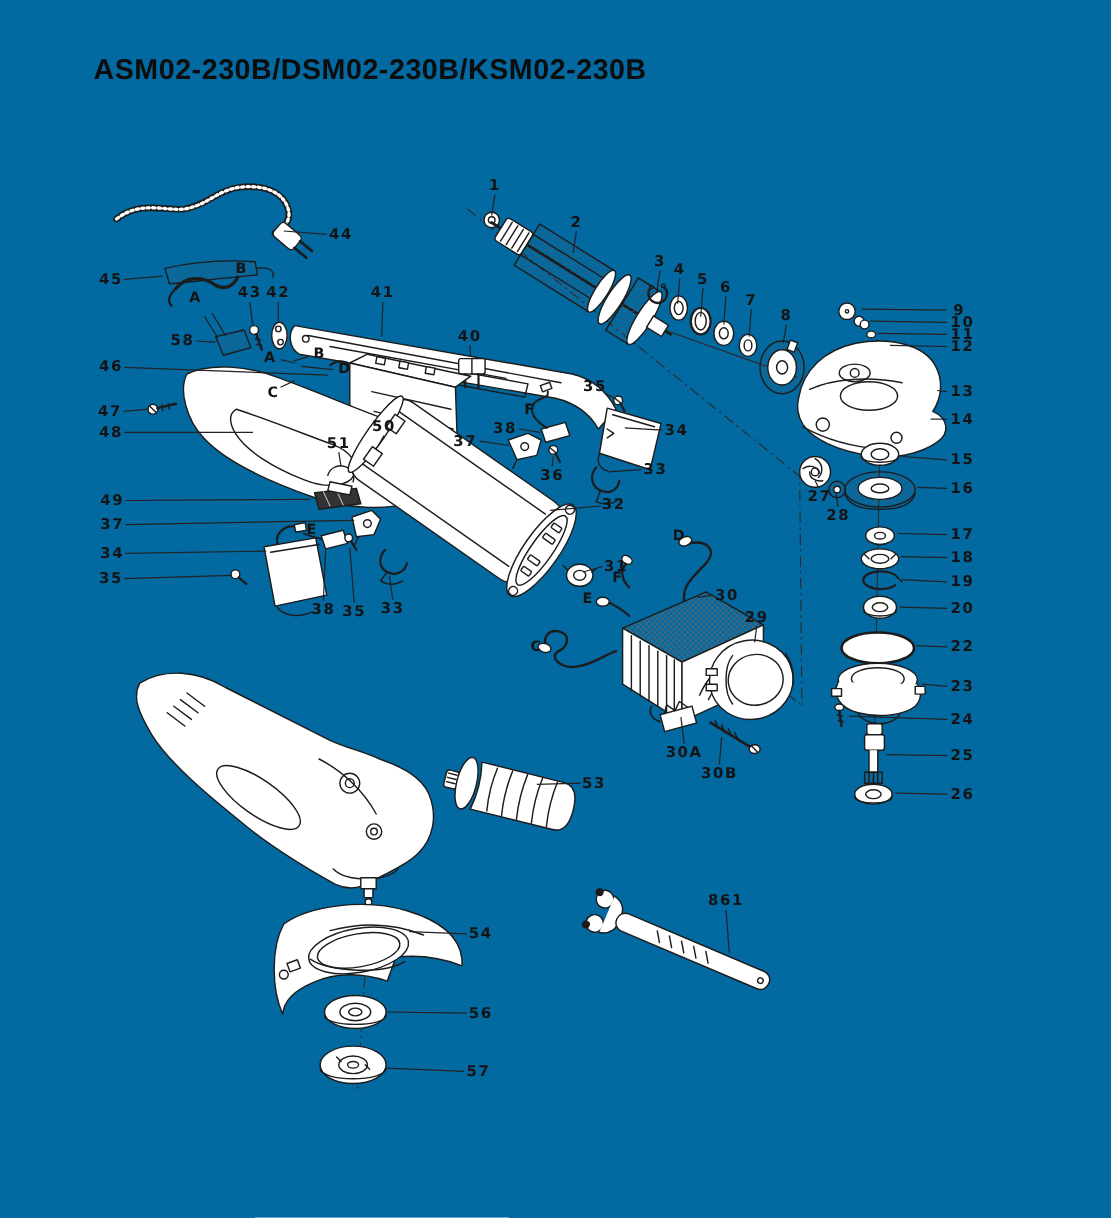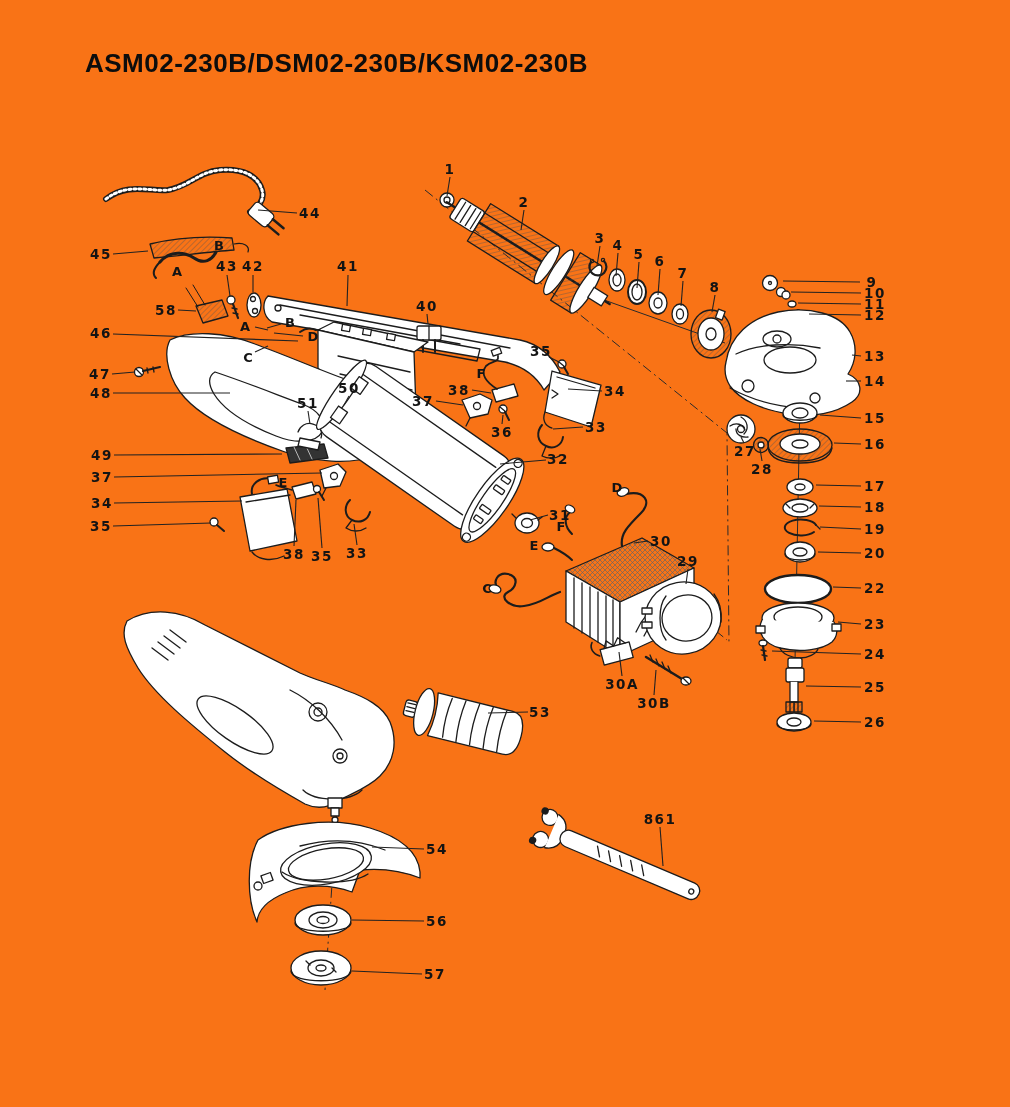--- a/index.html
+++ b/index.html
@@ -1,16 +1,16 @@
 <!DOCTYPE html>
 <html><head>
 <meta charset="utf-8">
 <style>
   html,body{margin:0;padding:0;background:#ffffff;}
-  .page{position:relative;width:1010px;height:1107px;background:#f97316;overflow:hidden;
+  .page{position:relative;width:1010px;height:1107px;background:#0369a1;overflow:hidden;
         font-family:"Liberation Sans",sans-serif;}
   .title{position:absolute;left:85px;top:48px;margin:0;
          font-family:"Liberation Sans",sans-serif;font-weight:bold;font-size:26px;
          letter-spacing:0.5px;color:#0d0d0d;white-space:nowrap;}
   #diagram{position:absolute;left:0;top:0;}
   .leader{stroke:#222222;stroke-width:1.1;fill:none;}
   .co{font-family:"DejaVu Sans",sans-serif;font-weight:bold;font-size:13.5px;
       letter-spacing:1.5px;fill:#141414;text-anchor:middle;dominant-baseline:central;}
   .co.letter{font-size:13px;letter-spacing:0px;}
   .dashline{stroke:#2a2a2a;stroke-width:1;stroke-dasharray:10 4 2 4;fill:none;}

